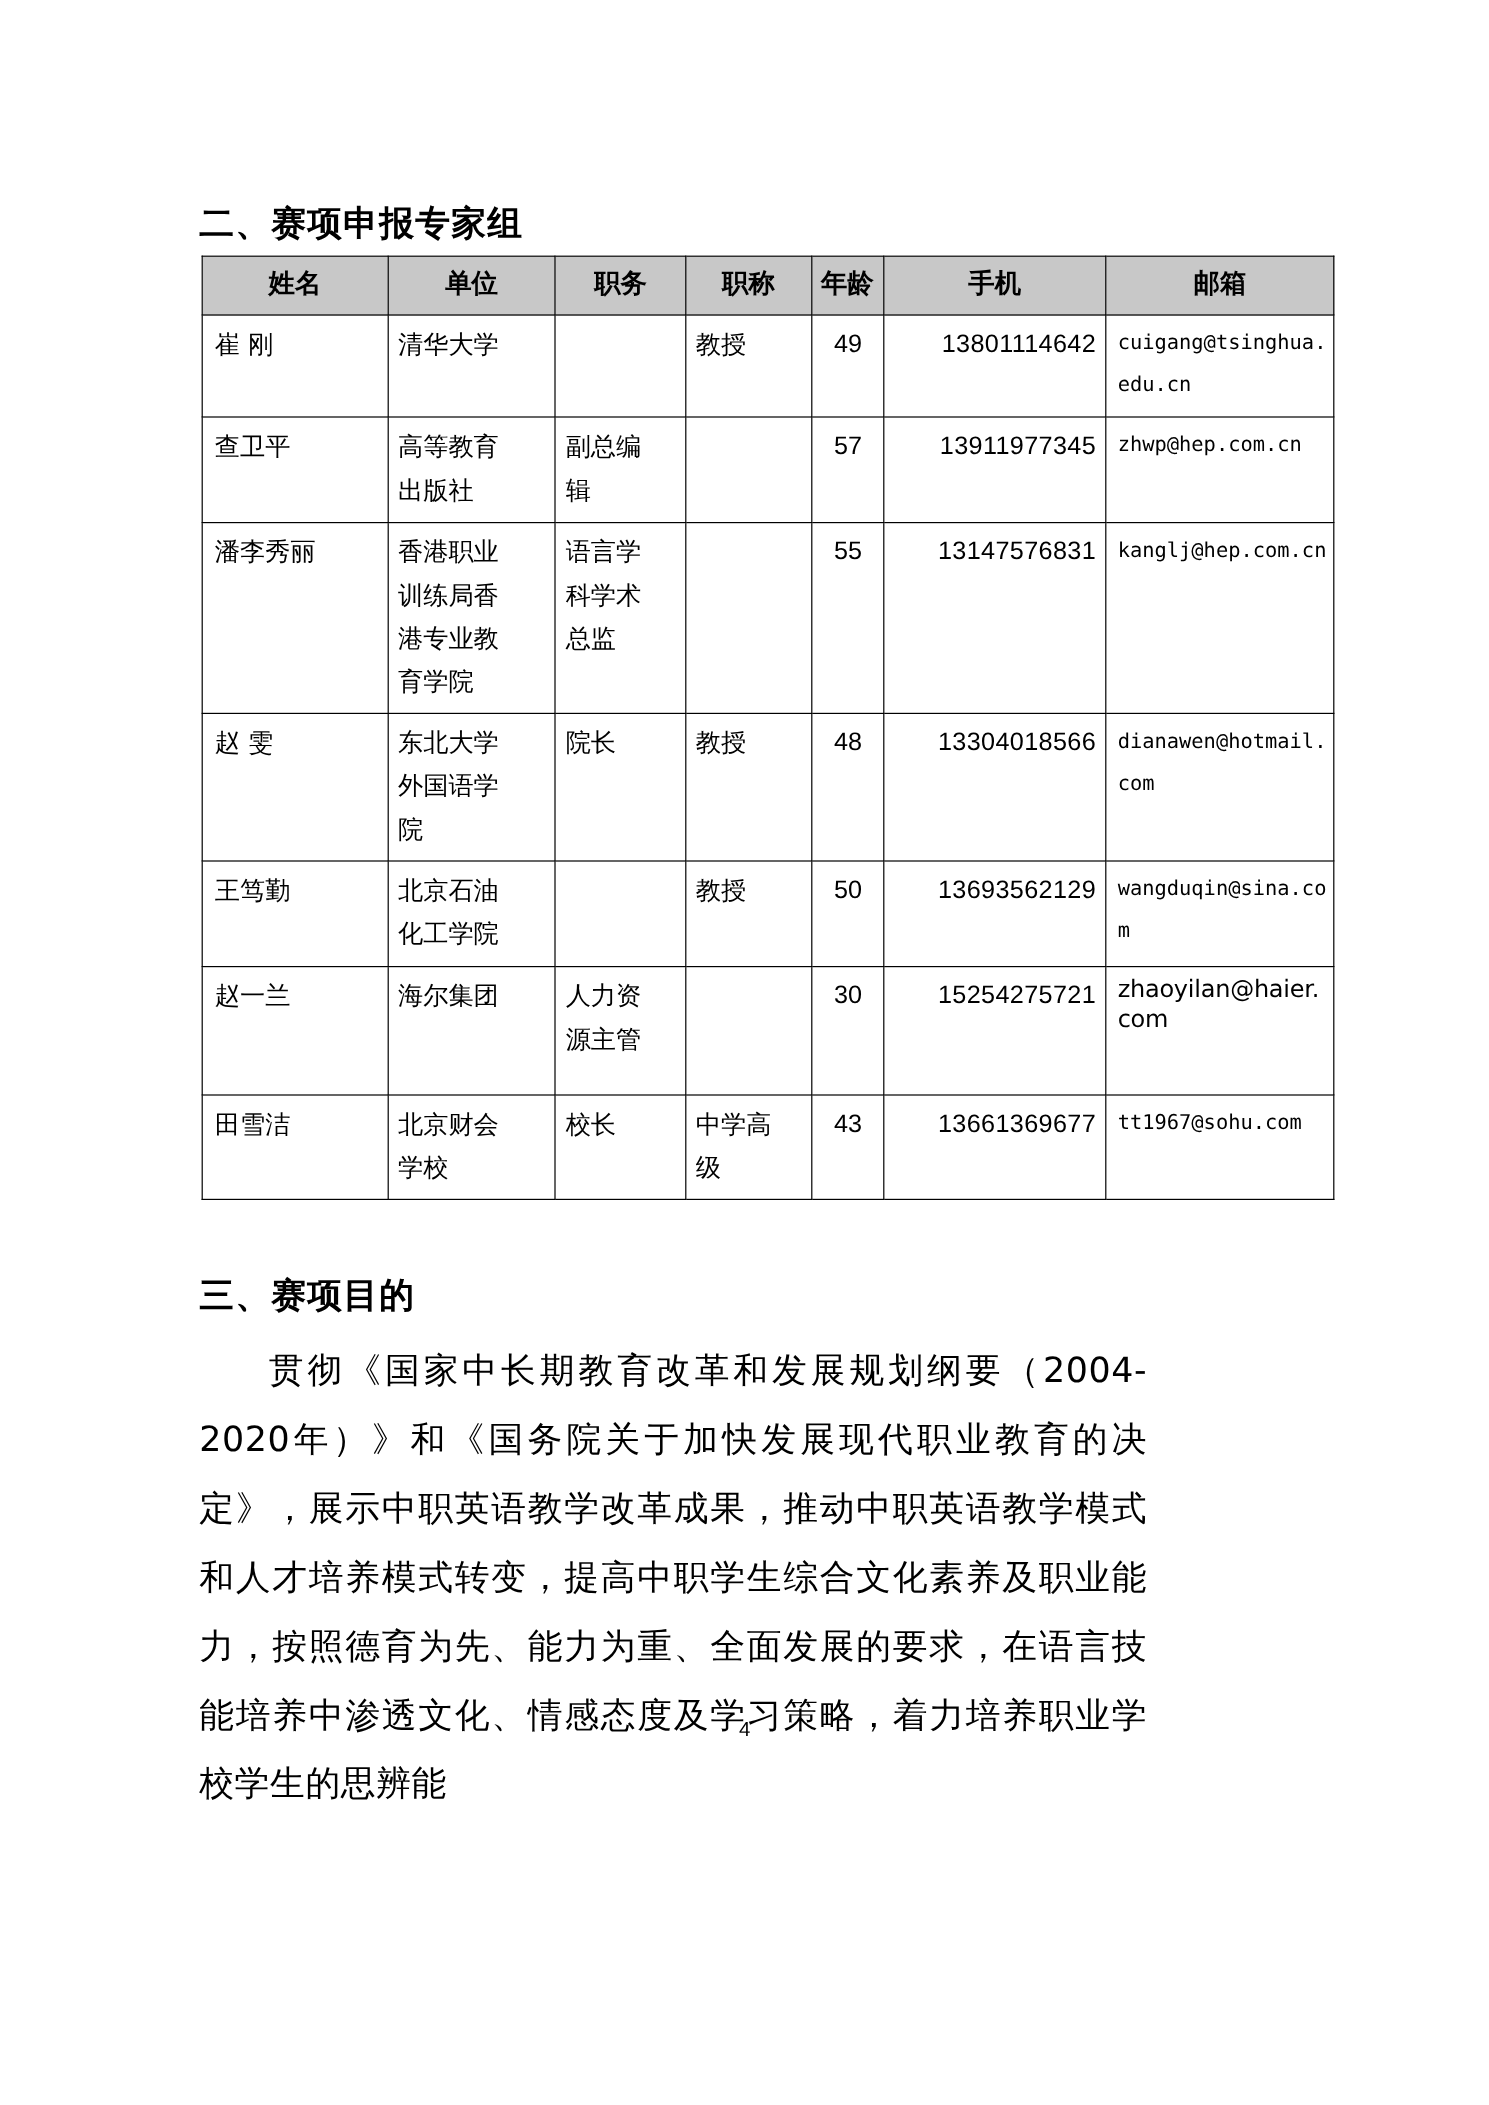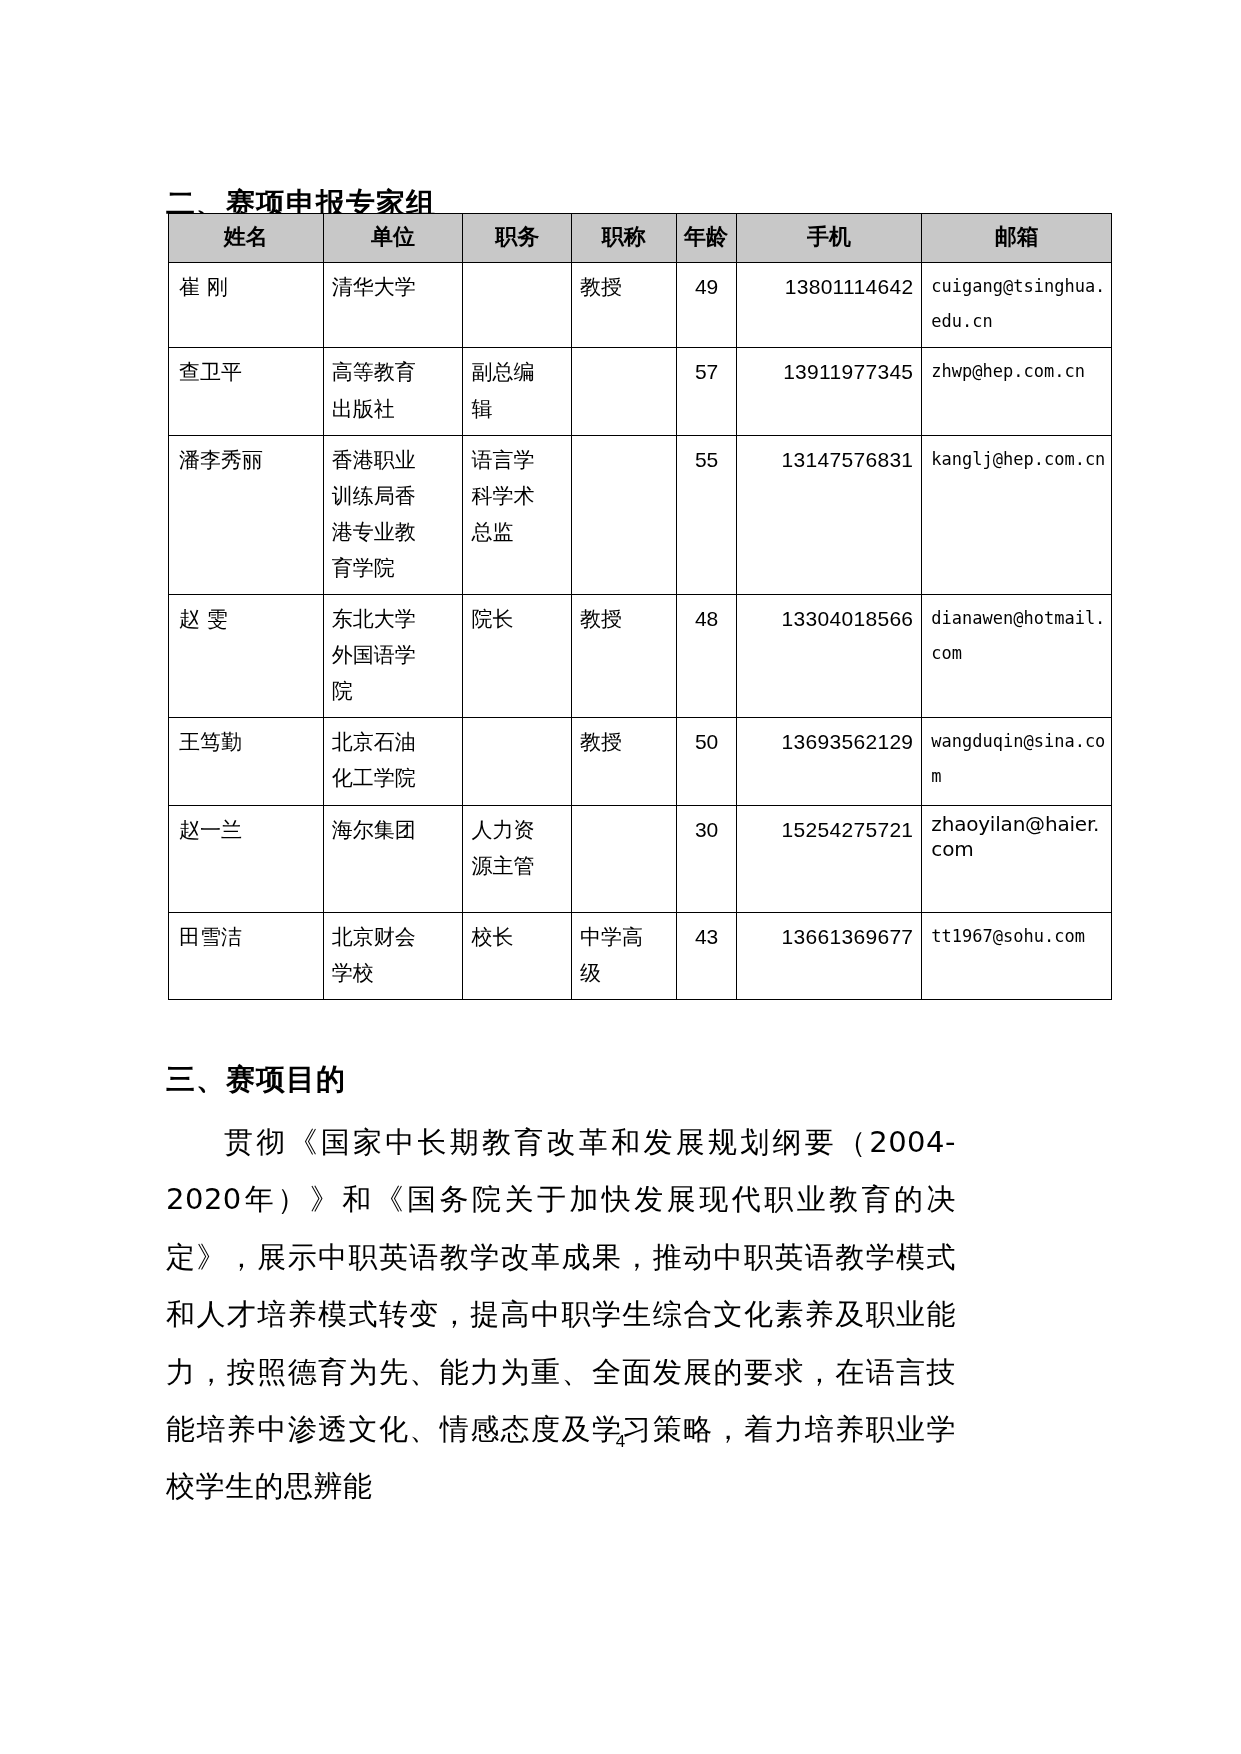--- a/index.html
+++ b/index.html
@@ -26,21 +26,21 @@
 
   
   .section-heading {
     position: absolute;
     font-family: "DejaVu Sans", "Liberation Sans", sans-serif;
     font-weight: bold;
     font-size: 29px;
     letter-spacing: 1px;
     white-space: nowrap;
   }
-  #heading-two { left: 166px; top: 160px; }
+  #heading-two { left: 166px; top: 143px; }
   #heading-three { left: 166px; top: 1036px; }
 
   
   .expert-table {
     position: absolute;
     left: 168px;
     top: 213px;
     border-collapse: collapse;
     table-layout: fixed;
     width: 944px;

